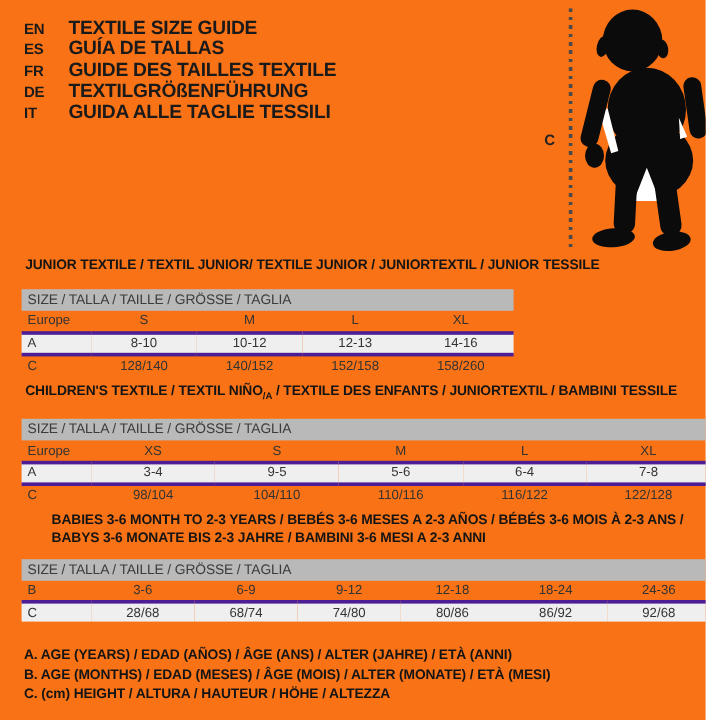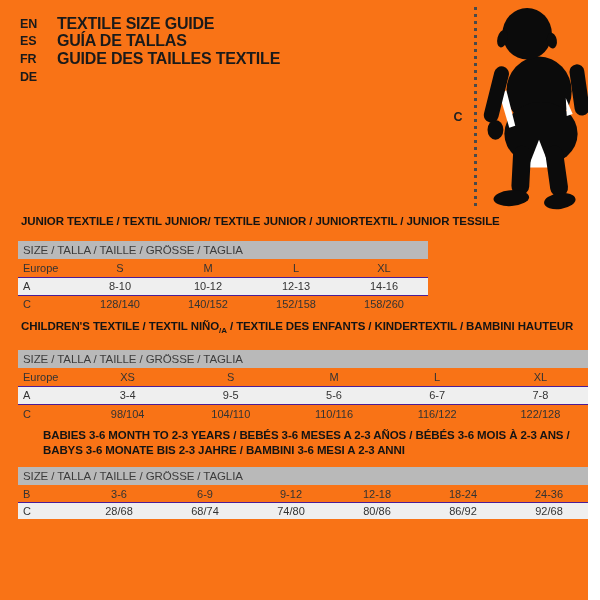--- a/index.html
+++ b/index.html
@@ -34,21 +34,21 @@
   table.size-table { border-collapse:collapse; table-layout:fixed; }
   .section-junior table.size-table { width:410px; }
   .section-children table.size-table, .section-babies table.size-table { width:574px; }
   col.label-col { width:58px; }
   th.size-head {
     background:#b9b9b9; color:#3c3c3c; font-weight:normal; font-size:11.5px;
     letter-spacing:-0.1px; text-align:left; padding:0 0 0 5px; height:18px;
   }
   tbody tr { height:18px; }
   .section-babies tbody tr { height:17px; }
-  tbody tr:not(:last-child) { border-bottom:1px solid #4c1d95; }
+  tbody tr:not(:last-child) { border-bottom:3px solid #4c1d95; }
   tbody tr.alt { background:#efefef; }
   td.cell { text-align:center; font-size:11px; color:#333; font-weight:normal; padding:0; }
   th.row-label { text-align:left; padding:0 0 0 5px; font-size:11px; color:#333; font-weight:normal; }
 
   
   .footnotes { position:absolute; left:20px; top:538px; }
   .footnote { font-size:11.5px; font-weight:bold; letter-spacing:-0.1px;
     line-height:16.5px; color:#141414; white-space:nowrap; }
 </style>
 </head>
@@ -64,20 +64,25 @@
       <div class="lang-row">
         <span class="lang-code">ES</span>
         <span class="lang-label">GUÍA DE TALLAS</span>
       </div>
       <div class="lang-row">
         <span class="lang-code">FR</span>
         <span class="lang-label">GUIDE DES TAILLES TEXTILE</span>
       </div>
       <div class="lang-row">
         <span class="lang-code">DE</span>
+        <span class="lang-label">TEXTILGRÖßENFÜHRUNG</span>
+      </div>
+      <div class="lang-row">
+        <span class="lang-code">IT</span>
+        <span class="lang-label">GUIDA ALLE TAGLIE TESSILI</span>
       </div>
     </div>
 
   <div class="measure-line"></div>
   <span class="figure-c">C</span>
 
   <svg class="toddler-svg" width="115" height="203" viewBox="0 0 115 205" aria-hidden="true">
     <g fill="#0b0b0b">
 
       <ellipse cx="56" cy="85" rx="33" ry="35"></ellipse>
@@ -138,21 +143,21 @@
               <th class="row-label">C</th>
               <td class="cell">128/140</td>
               <td class="cell">140/152</td>
               <td class="cell">152/158</td>
               <td class="cell">158/260</td>
             </tr>
           </tbody>
         </table>
       </section>
       <section class="section section-children">
-        <div class="section-title"><span>CHILDREN'S TEXTILE / TEXTIL NIÑO</span><sub>/A</sub><span> / TEXTILE DES ENFANTS / KINDERTEXTIL / BAMBINI HAUTEUR</span></div>
+        <div class="section-title"><span>CHILDREN'S TEXTILE / TEXTIL NIÑO</span><sub>/A</sub><span> / TEXTILE DES ENFANTS / JUNIORTEXTIL / BAMBINI TESSILE</span></div>
         <table class="size-table">
           <colgroup>
             <col class="label-col">
             <col>
             <col>
             <col>
             <col>
             <col>
           </colgroup>
           <thead>
@@ -167,21 +172,21 @@
               <td class="cell">S</td>
               <td class="cell">M</td>
               <td class="cell">L</td>
               <td class="cell">XL</td>
             </tr>
             <tr class="alt">
               <th class="row-label">A</th>
               <td class="cell">3-4</td>
               <td class="cell">9-5</td>
               <td class="cell">5-6</td>
-              <td class="cell">6-7</td>
+              <td class="cell">6-4</td>
               <td class="cell">7-8</td>
             </tr>
             <tr>
               <th class="row-label">C</th>
               <td class="cell">98/104</td>
               <td class="cell">104/110</td>
               <td class="cell">110/116</td>
               <td class="cell">116/122</td>
               <td class="cell">122/128</td>
             </tr>
@@ -222,14 +227,19 @@
               <td class="cell">74/80</td>
               <td class="cell">80/86</td>
               <td class="cell">86/92</td>
               <td class="cell">92/68</td>
             </tr>
           </tbody>
         </table>
       </section>
     </div>
 
+  <div class="footnotes" id="footnotes">
+      <div class="footnote">A. AGE (YEARS) / EDAD (AÑOS) / ÂGE (ANS) / ALTER (JAHRE) / ETÀ (ANNI)</div>
+      <div class="footnote">B. AGE (MONTHS) / EDAD (MESES) / ÂGE (MOIS) / ALTER (MONATE) / ETÀ (MESI)</div>
+      <div class="footnote">C. (cm) HEIGHT / ALTURA / HAUTEUR / HÖHE / ALTEZZA</div>
+    </div>
 
 </div>
 
 </body></html>

